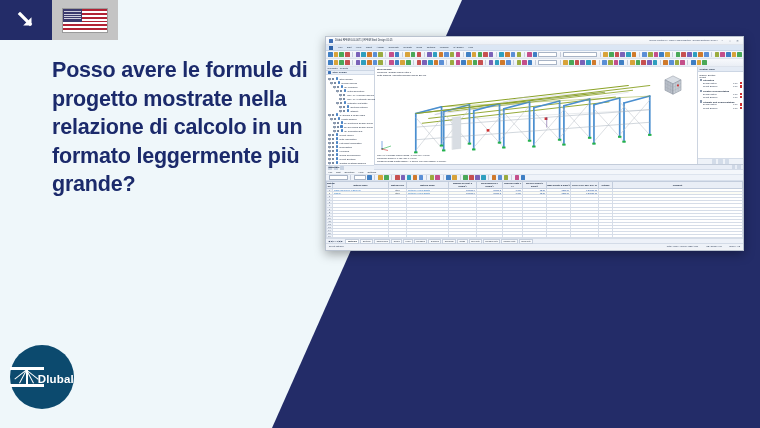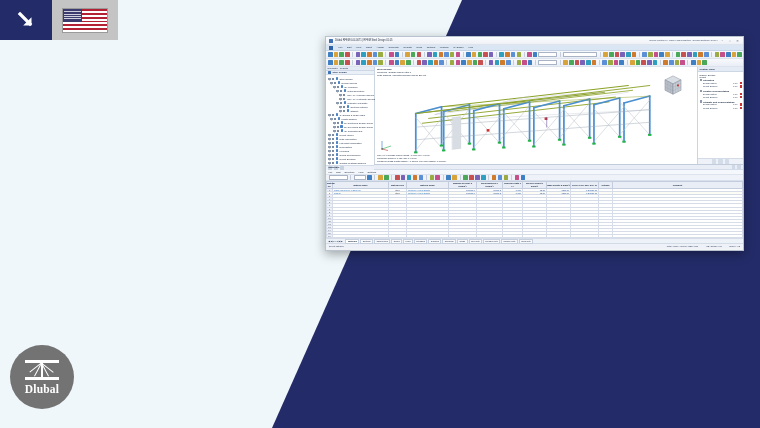--- a/index.html
+++ b/index.html
@@ -44,22 +44,22 @@
   
   .headline {
     position:absolute; left:52px; top:56px; width:260px;
     color:#1b2a6b; font-weight:bold; font-size:21.5px; line-height:1.33;
     letter-spacing:-0.2px; z-index:4;
   }
 
   
   .logo-wrap { position:absolute; left:10px; top:345px; z-index:4; }
   .logo-circle {
-    width:64px; height:64px; border-radius:50%; background:#737373;
-    display:flex; flex-direction:column; align-items:center; justify-content:center;font-family:Liberation Serif, serif;
+    width:64px; height:64px; border-radius:50%; background:#0c4a6e;
+    display:flex; flex-direction:row; align-items:center; justify-content:center;
   }
   .logo-mark { width:34px; height:20px; position:relative; }
   .logo-mark .bar-top { position:absolute; left:0; top:0; width:34px; height:3px; background:#fff; }
   .logo-mark .bar-bot { position:absolute; left:0; bottom:0; width:34px; height:3px; background:#fff; }
   .logo-mark .post { position:absolute; left:16px; top:2px; width:1.6px; height:16px; background:#fff; }
   .logo-mark .d1,.logo-mark .d2,.logo-mark .d3,.logo-mark .d4 {
     position:absolute; top:3px; left:16px; width:1.2px; height:15px; background:#fff;
     transform-origin: top center; }
   .logo-mark .d1 { transform: rotate(28deg); }
   .logo-mark .d2 { transform: rotate(52deg); }
@@ -223,20 +223,21 @@
     <div class="flag-box">
       <div class="flag">
         <div class="stripes"></div>
         <div class="canton">
             <div class="stars"></div>
           </div>
       </div>
     </div>
   </div>
 
+  <div class="headline">Posso avere le formule di progetto mostrate nella relazione di calcolo in un formato leggermente più grande?</div>
 
   <div class="logo-wrap">
     <div class="logo-circle">
       <div class="logo-mark">
         <div class="bar-top"></div>
         <div class="d1"></div>
           <div class="d2"></div>
           <div class="d3"></div>
           <div class="d4"></div>
         <div class="post"></div>

